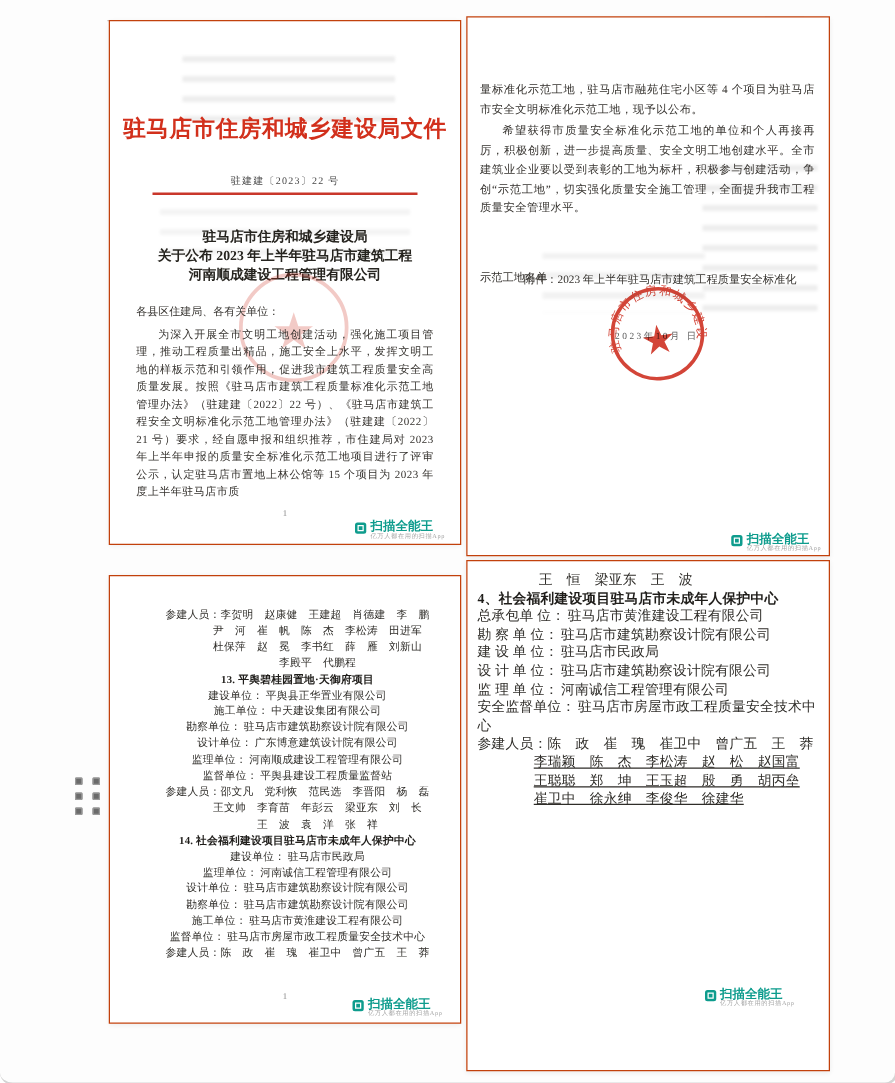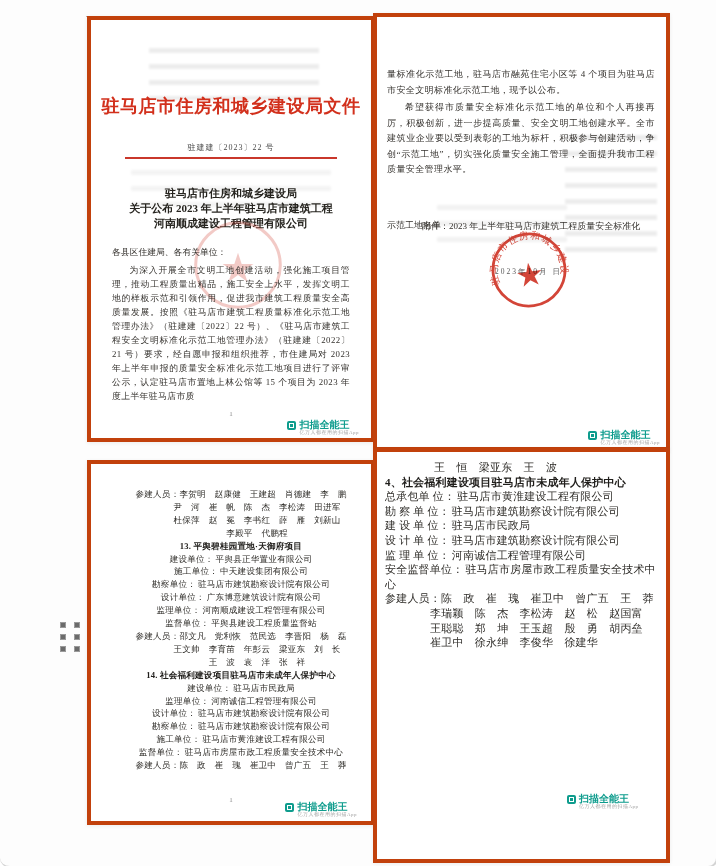--- a/index.html
+++ b/index.html
@@ -1,19 +1,19 @@
 <!DOCTYPE html>
 <html><head>
 <meta charset="utf-8">
 <style>
   html,body{margin:0;padding:0;background:#fff;}
   .canvas{position:relative;width:716px;height:866px;background:#fdfdfd;overflow:hidden;
           border-right:2px solid #d4d4d4;border-bottom:2px solid #d4d4d4;border-radius:0 0 10px 10px;
           font-family:"Liberation Serif",serif;color:#35322e;}
-  .page{position:absolute;background:#fff;border:4px solid #c2410c;box-shadow:0 1px 4px rgba(0,0,0,.07);}
+  .page{position:absolute;background:#fff;border:1px solid #c2410c;box-shadow:0 1px 4px rgba(0,0,0,.07);}
   .page1{left:87px;top:16px;width:280px;height:418px;}
   .page2{left:373px;top:13px;width:289px;height:430px;}
   .page3{left:87px;top:460px;width:280px;height:357px;}
   .page4{left:373px;top:448px;width:289px;height:407px;}
 
   
   .corner-mark{position:absolute;}
   .mark-left{left:86px;top:16px;width:22px;height:30px;border-top:1px solid #b3b3b3;border-right:1px solid #b3b3b3;}
   .mark-right{left:612px;top:13px;width:30px;height:32px;border-top:1px solid #b3b3b3;border-left:1px solid #b3b3b3;}
 
@@ -64,21 +64,21 @@
   .seal-ghost{position:absolute;top:198px;left:100px;width:94px;height:94px;color:#cf3527;opacity:.26;}
   .seal-ghost svg{width:100%;height:100%;}
 
   
   .listing{position:absolute;font-size:8.6px;line-height:12.9px;letter-spacing:.2px;color:#2f2d29;}
   .l3{top:24px;left:44px;width:212px;text-align:center;}
   .l4{top:8px;left:8px;width:272px;font-size:11px;line-height:14.6px;}
   .item-title{font-weight:bold;color:#1f1d1a;}
   .uline .ulabel{margin-right:2px;}
   .pline-cont3{padding-left:32px;}
-  .pline-cont4{padding-left:45px;}
+  .pline-cont4{padding-left:45px;text-decoration:underline;}
   .first-cont{padding-left:49px;}
 </style>
 </head>
 <body>
 
 <div class="canvas">
 
   <div class="corner-mark mark-left"></div>
   <div class="corner-mark mark-right"></div>
 

